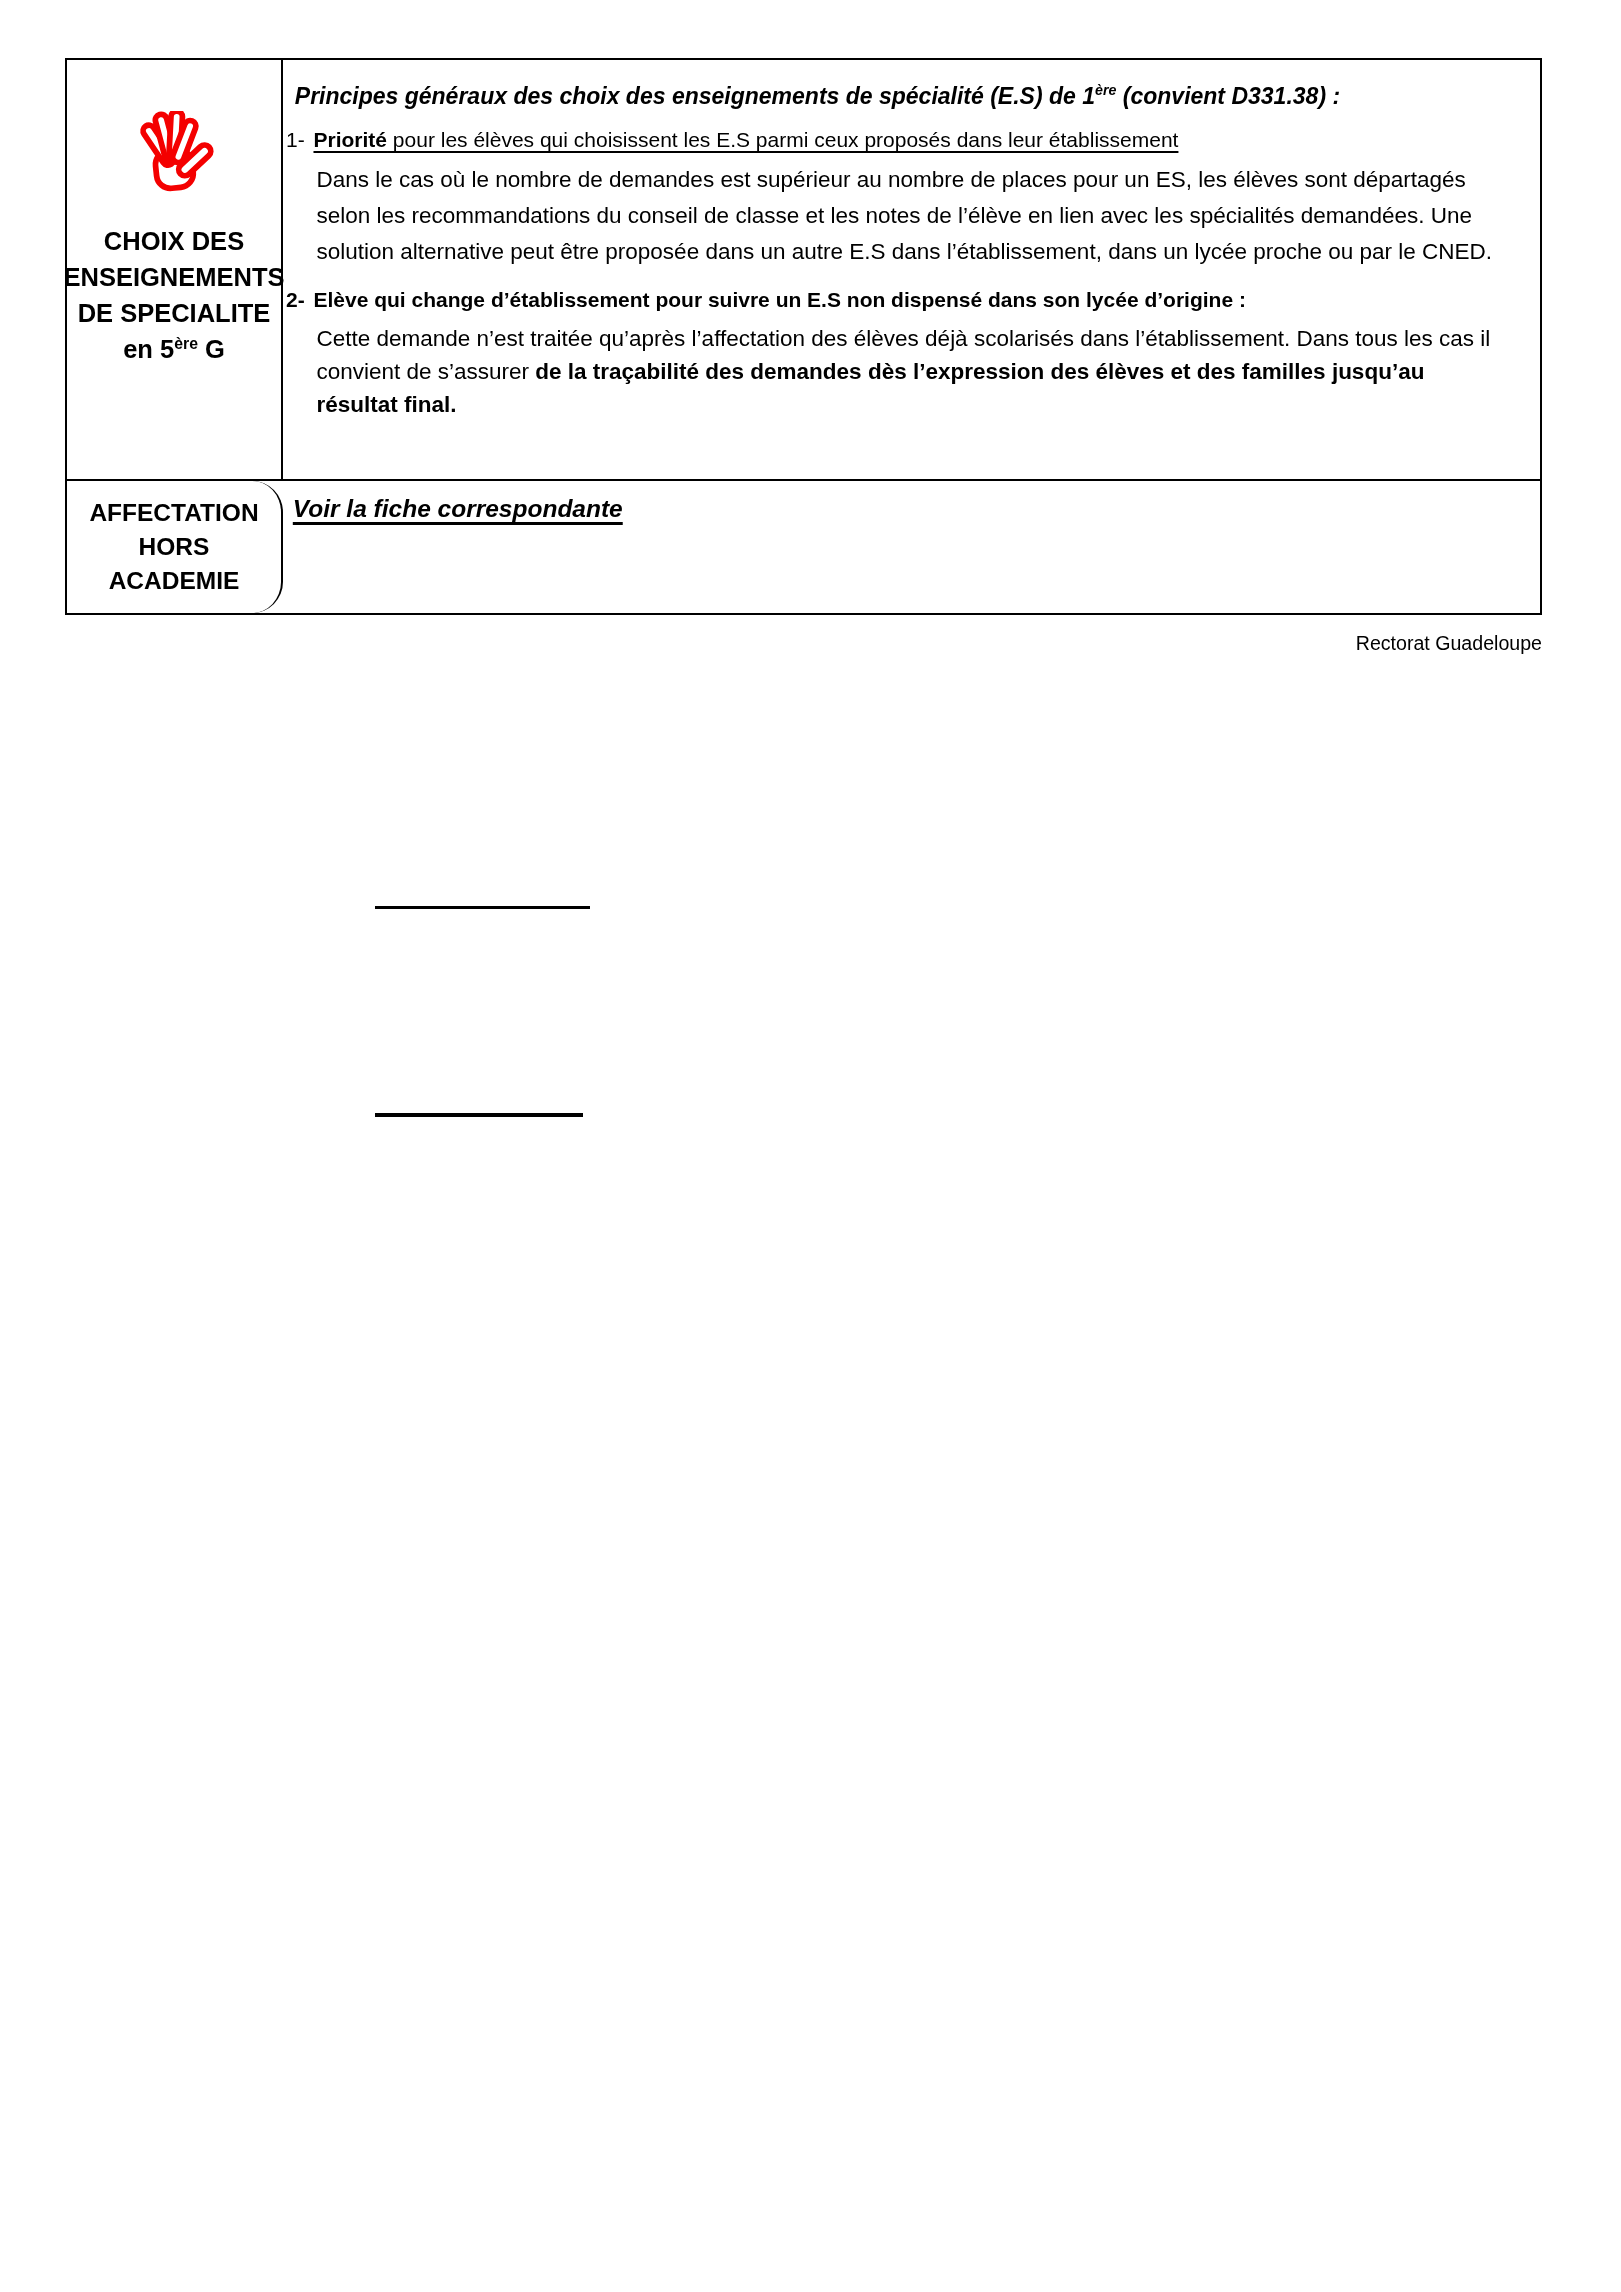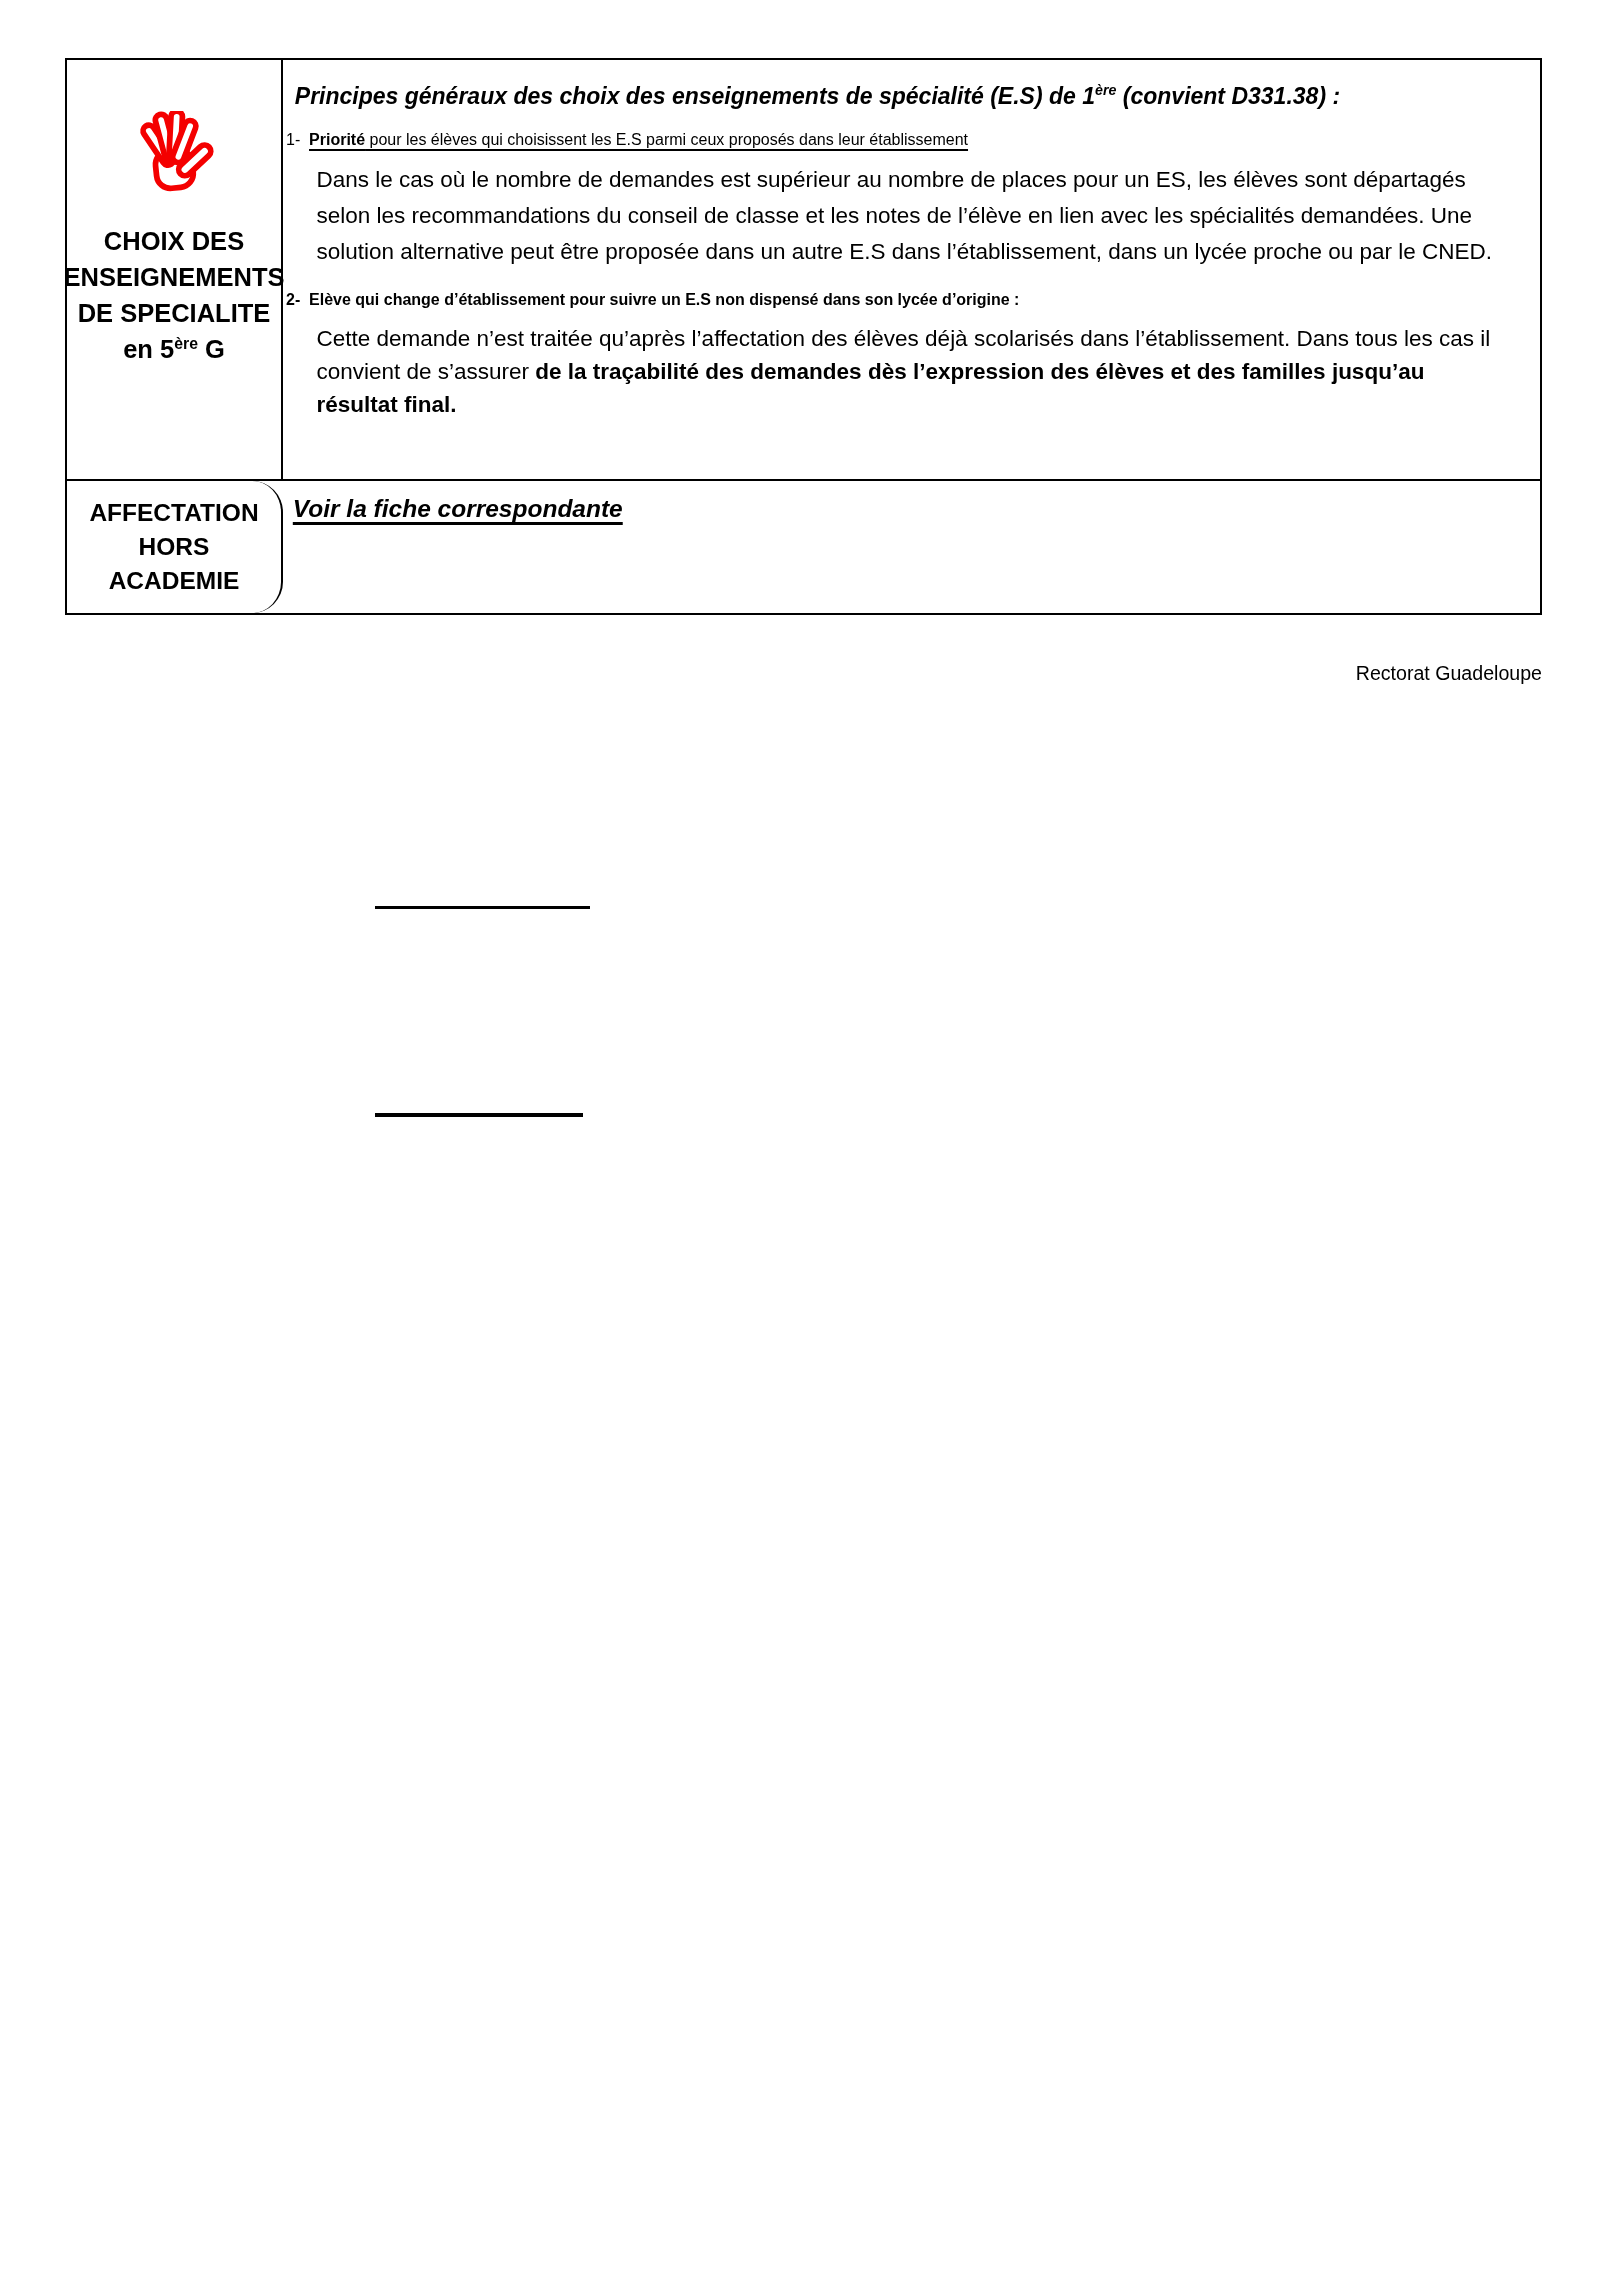--- a/index.html
+++ b/index.html
@@ -43,21 +43,21 @@
     font-size:23px;
     font-weight:bold; font-style:italic;
     line-height:29px;
   }
   .es-intro {
     font-size:22.5px;
     line-height:30px;
     padding-left:2.9px;
   }
   .list-item {
-    font-size:16px;
+    font-size:21px;
     line-height:29px;
     margin-top:14.7px;
     margin-left:-8.8px;
   }
   .item-number { font-weight:normal; margin-right:8.8px; }
   .item-number.bold { font-weight:bold; }
   .kw-bold-underline {
     font-weight:bold;
     text-decoration:underline;
     text-underline-offset:3.9px;
@@ -84,21 +84,21 @@
     display:inline-block;
     margin:13.7px 0 0 9.8px;
     font-size:24.5px;
     font-weight:bold; font-style:italic;
     text-decoration:underline;
     text-underline-offset:4.9px;
     text-decoration-thickness:2.5px;
   }
   .footer-attribution {
     position:absolute;
-    top:662px; right:79px;
+    top:632px; right:79px;
     font-size:19.6px;
     line-height:23.5px;
   }
   .sig-line { position:absolute; background:#000; }
   .sig-line-1 { left:375px; top:906px; width:215px; height:2.9px; }
   .sig-line-2 { left:375px; top:1113px; width:208px; height:3.9px; }
 </style>
 </head>
 <body>
 

